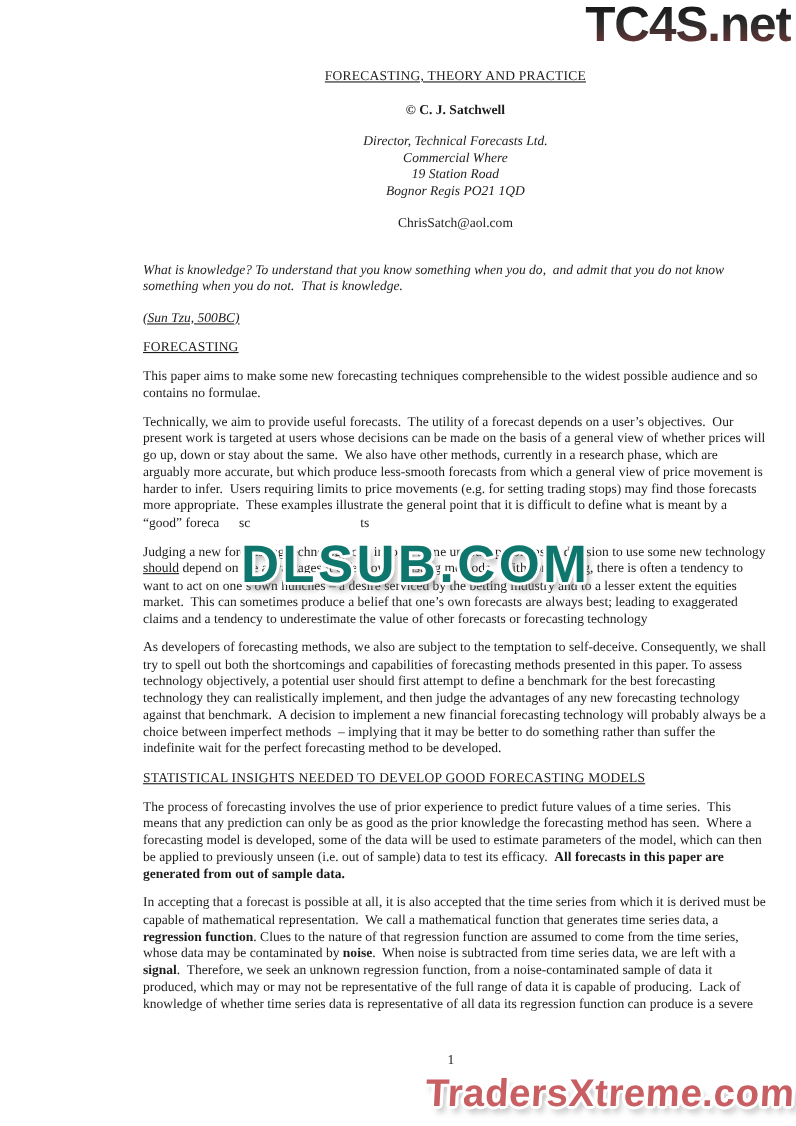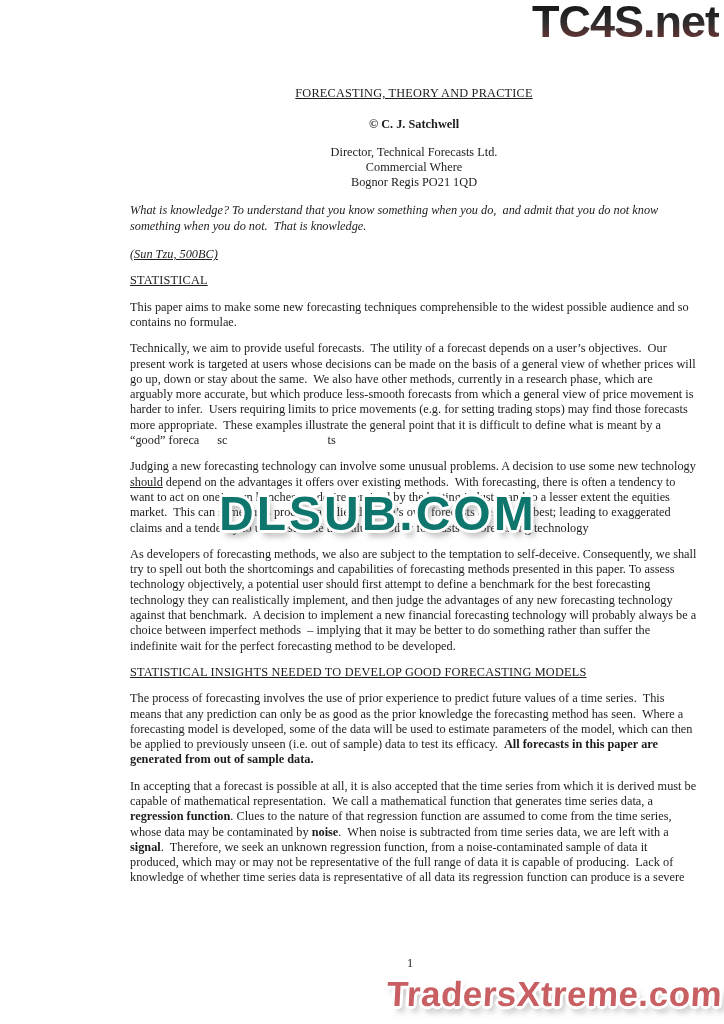--- a/index.html
+++ b/index.html
@@ -8,32 +8,32 @@
     width:724px; height:1024px;
     background:#ffffff;
     overflow:hidden;
     font-family:"Liberation Serif", serif;
     color:#1c1c1c;
   }
   .content {
     position:absolute;
     left:130px; top:0;
     width:568px;
-    padding-top:86px;
+    padding-top:62px;
     font-size:12.3px;
     line-height:15.3px;
   }
   .centered { text-align:center; }
   .title {
     text-decoration:underline;
     margin-bottom:16px;
     letter-spacing:0.2px;
   }
   .copyright { margin-bottom:12px;font-weight:bold; }
-  .address { margin-bottom:13px; }
+  .address { margin-bottom:13px;font-style:italic; }
   .email { margin-bottom:28px; }
   .quote { font-style:italic; margin-bottom:13px; white-space:pre-wrap; }
   .attribution { font-style:italic; margin-bottom:11px;text-decoration:underline; }
   .heading { text-decoration:underline; margin-bottom:11px; letter-spacing:0.2px; }
   .para { margin:0 0 11px 0; white-space:pre-wrap; }
   .para span { white-space:pre-wrap; }
   .frag-a { margin-left:18px; }
   .frag-b { margin-left:100px; }
   .page-number {
     position:absolute;
@@ -91,29 +91,31 @@
 
   <div class="content">
 
     <div class="title centered">FORECASTING, THEORY AND PRACTICE</div>
 
     <div class="copyright centered">© C. J. Satchwell</div>
 
     <div class="address centered">
       <div>Director, Technical Forecasts Ltd.</div>
       <div>Commercial Where</div>
+      <div>19 Station Road</div>
       <div>Bognor Regis PO21 1QD</div>
     </div>
 
+    <div class="email centered">ChrisSatch@aol.com</div>
 
     <div class="quote">What is knowledge? To understand that you know something when you do,  and admit that you do not know something when you do not.  That is knowledge.</div>
 
     <div class="attribution">(Sun Tzu, 500BC)</div>
 
-    <div class="heading">STATISTICAL</div>
+    <div class="heading">FORECASTING</div>
 
     <p class="para"><span>This paper aims to make some new forecasting techniques comprehensible to the widest possible audience and so contains no formulae.</span></p>
 
     <p class="para"><span>Technically, we aim to provide useful forecasts.  The utility of a forecast depends on a user’s objectives.  Our present work is targeted at users whose decisions can be made on the basis of a general view of whether prices will go up, down or stay about the same.  We also have other methods, currently in a research phase, which are arguably more accurate, but which produce less-smooth forecasts from which a general view of price movement is harder to infer.  Users requiring limits to price movements (e.g. for setting trading stops) may find those forecasts more appropriate.  These examples illustrate the general point that it is difficult to define what is meant by a “good” foreca</span><span class="frag-a">sc</span><span class="frag-b">ts</span></p>
 
     <p class="para"><span>Judging a new forecasting technology can involve some unusual problems. A decision to use some new technology </span><span style="text-decoration: underline;">should</span><span> depend on the advantages it offers over existing methods.  With forecasting, there is often a tendency to want to act on one’s own hunches – a desire serviced by the betting industry and to a lesser extent the equities market.  This can sometimes produce a belief that one’s own forecasts are always best; leading to exaggerated claims and a tendency to underestimate the value of other forecasts or forecasting technology</span></p>
 
     <p class="para"><span>As developers of forecasting methods, we also are subject to the temptation to self-deceive. Consequently, we shall try to spell out both the shortcomings and capabilities of forecasting methods presented in this paper. To assess technology objectively, a potential user should first attempt to define a benchmark for the best forecasting technology they can realistically implement, and then judge the advantages of any new forecasting technology against that benchmark.  A decision to implement a new financial forecasting technology will probably always be a choice between imperfect methods  – implying that it may be better to do something rather than suffer the indefinite wait for the perfect forecasting method to be developed.</span></p>
 
     <div class="heading">STATISTICAL INSIGHTS NEEDED TO DEVELOP GOOD FORECASTING MODELS</div>

